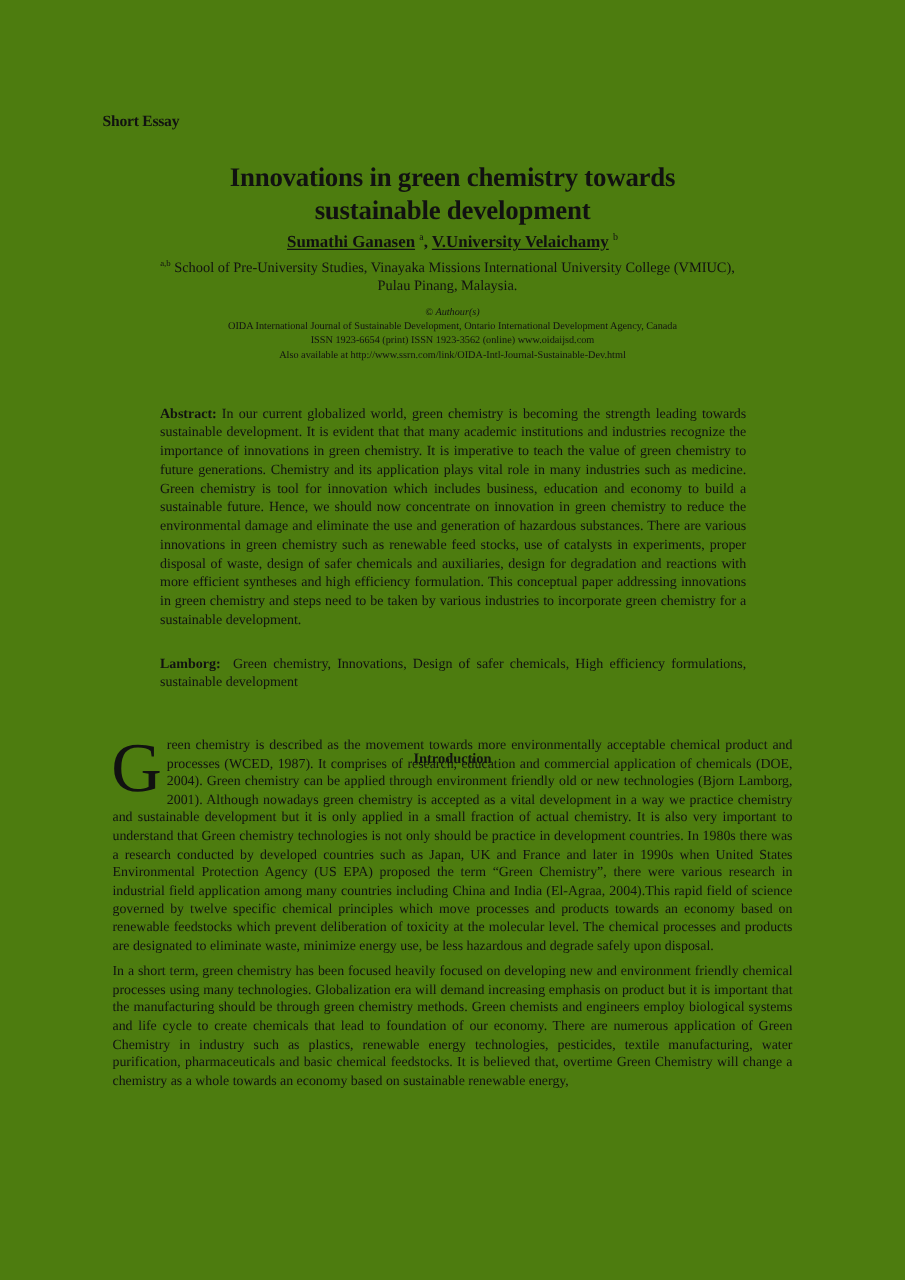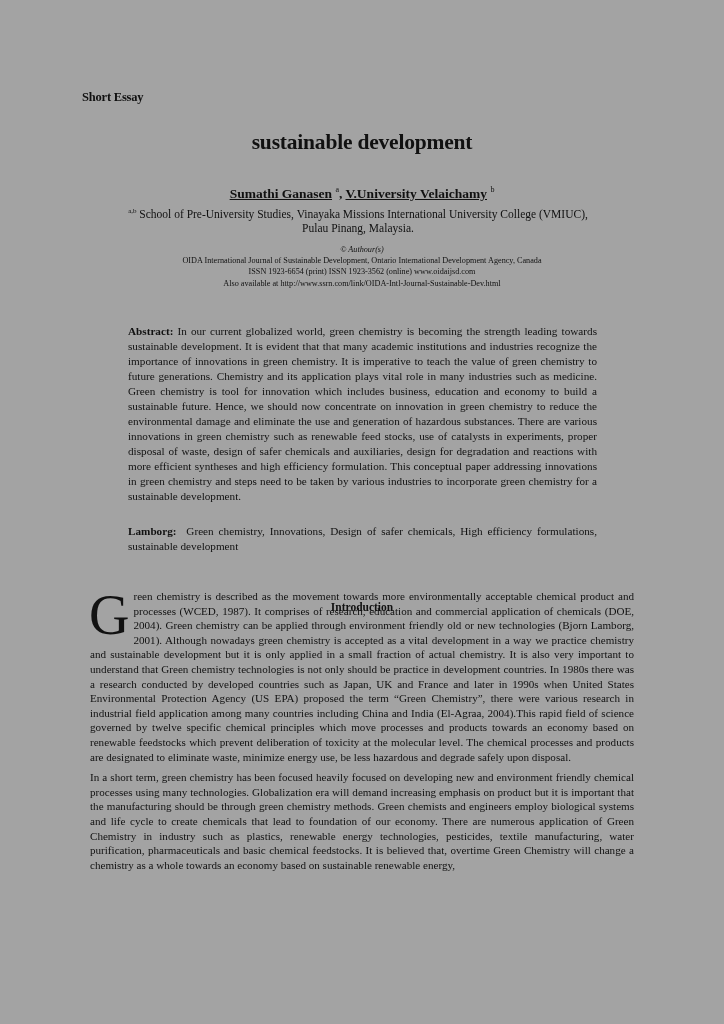--- a/index.html
+++ b/index.html
@@ -1,17 +1,17 @@
 <!DOCTYPE html>
 <html><head>
   <meta charset="utf-8">
   <style>
     html, body { margin: 0; padding: 0; background: #ffffff; }
     body { width: 724px; height: 1024px; position: relative; overflow: hidden; color: #111; }
-    .page { position: absolute; left: 0; top: 0; width: 724px; height: 1024px; background: #a3a3a3; }
+    .page { position: absolute; left: 0; top: 0; width: 724px; height: 1024px; background: #4d7c0f; }
 
     .essay-label { position: absolute; left: 82px; top: 90px; font-family: "Liberation Serif", serif; font-weight: bold; font-size: 12.5px; letter-spacing: -0.2px; }
 
     .title { position: absolute; left: 60px; width: 604px; top: 129px; text-align: center; font-family: "Liberation Serif", serif; font-weight: bold; font-size: 21.5px; line-height: 26px; letter-spacing: -0.2px; }
 
     .authors { position: absolute; left: 60px; width: 604px; top: 185px; text-align: center; font-family: "Liberation Serif", serif; font-weight: bold; font-size: 13.5px; }
     .authors u { text-decoration: underline; text-align: right; }
     .authors sup { font-size: 8px; font-weight: normal; }
 
     .affil { position: absolute; left: 56px; width: 604px; top: 204px; text-align: center; font-family: "Liberation Serif", serif; font-size: 11.5px; line-height: 14px; }
@@ -32,20 +32,21 @@
     .dropcap { float: left; font-family: "Liberation Serif", serif; font-size: 56px; line-height: 44px; margin: 2px 4px 0 -1px; padding-top: 2px; }
   </style>
 </head>
 <body>
 
 <div class="page">
 
   <div class="essay-label">Short Essay</div>
 
   <div class="title">
+    <div>Innovations in green chemistry towards</div>
     <div>sustainable development</div>
   </div>
 
   <div class="authors">
     <u>Sumathi Ganasen</u>
     <sup>a</sup><span>, </span><u>V.University Velaichamy</u>
     <sup>b</sup>
   </div>
 
   <div class="affil">

